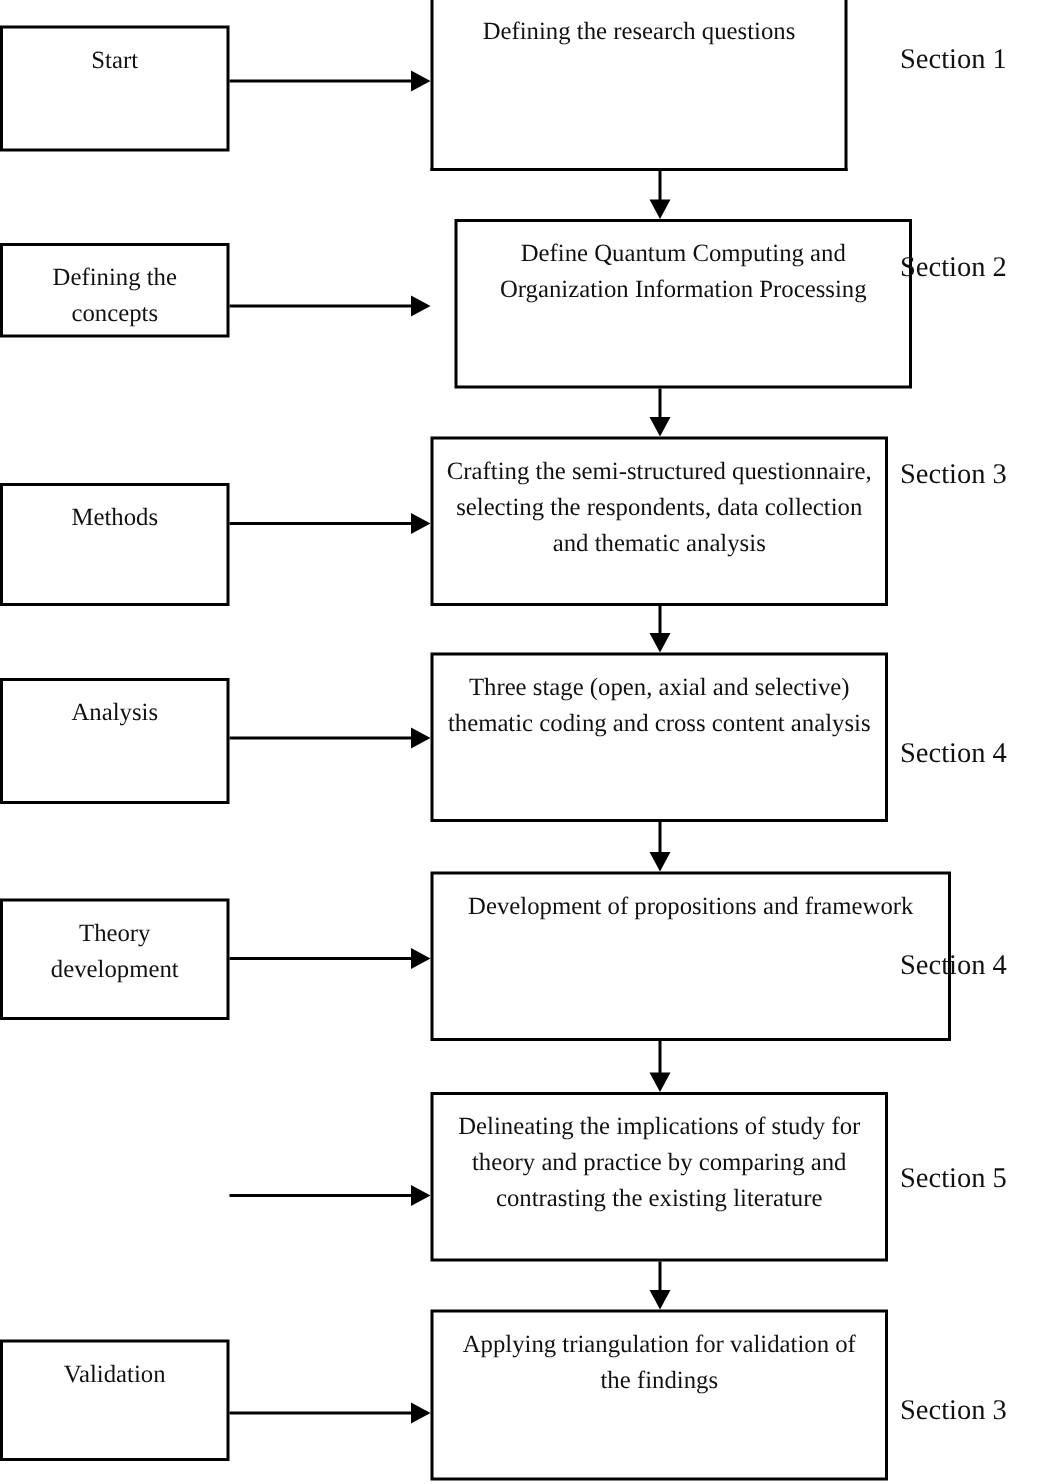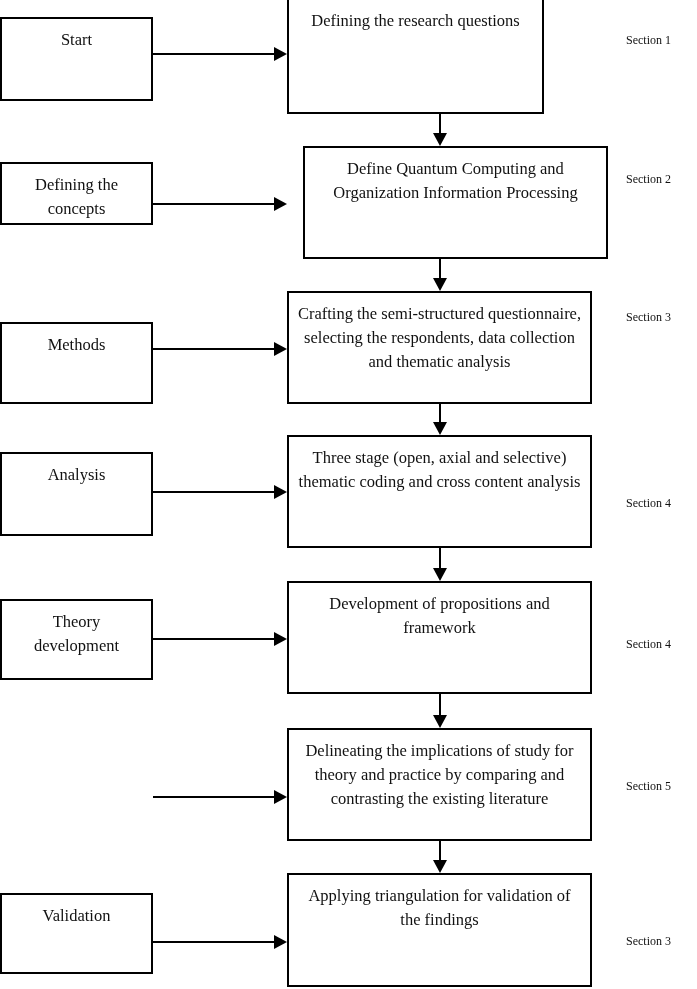--- a/index.html
+++ b/index.html
@@ -35,22 +35,22 @@
   .node-left {
     left: 0px;
     width: 153px;
   }
   .node-main {
     left: 287px;
     width: 305px;
   }
   .section-label {
     position: absolute;
-    left: 626px;
-    font-size: 12px;
+    left: 600px;
+    font-size: 19px;
     line-height: 18px;
     white-space: nowrap;
     color: #111111;
   }
   
   .conn-h {
     position: absolute;
     height: 0;
     border-top: 2px solid #000000;
   }
@@ -79,25 +79,25 @@
 </head>
 <body>
 
 <div id="flowchart">
     <div class="node node-left" style="top: 17px; left: 0px; width: 153px; height: 84px;">Start</div>
     <div class="node node-left" style="top: 162px; left: 0px; width: 153px; height: 63px;">Defining the concepts</div>
     <div class="node node-left" style="top: 309px; left: 0px; width: 153px; height: 82px; margin-top: 13px;">Methods</div>
     <div class="node node-left" style="top: 452px; left: 0px; width: 153px; height: 84px;">Analysis</div>
     <div class="node node-left" style="top: 599px; left: 0px; width: 153px; height: 81px;">Theory development</div>
     <div class="node node-left" style="top: 893px; left: 0px; width: 153px; height: 81px;">Validation</div>
-    <div class="node node-main" style="top: 0px; left: 287px; width: 257px; height: 114px; border-top-width: 0px;">Defining the research questions</div>
+    <div class="node node-main" style="top: 0px; left: 287px; width: 278px; height: 114px; border-top-width: 0px;">Defining the research questions</div>
     <div class="node node-main" style="top: 146px; left: 287px; width: 305px; height: 113px; margin-left: 16px;">Define Quantum Computing and Organization Information Processing</div>
     <div class="node node-main" style="top: 291px; left: 287px; width: 305px; height: 113px;">Crafting the semi-structured questionnaire, selecting the respondents, data collection and thematic analysis</div>
     <div class="node node-main" style="top: 435px; left: 287px; width: 305px; height: 113px;">Three stage (open, axial and selective) thematic coding and cross content analysis</div>
-    <div class="node node-main" style="top: 581px; left: 287px; width: 305px; height: 113px;">Development of propositions and framework</div>
+    <div class="node node-main" style="top: 581px; left: 287px; width: 347px; height: 113px;">Development of propositions and framework</div>
     <div class="node node-main" style="top: 728px; left: 287px; width: 305px; height: 113px;">Delineating the implications of study for theory and practice by comparing and contrasting the existing literature</div>
     <div class="node node-main" style="top: 873px; left: 287px; width: 305px; height: 114px;">Applying triangulation for validation of the findings</div>
     <div class="section-label" style="top: 31px;">Section 1</div>
     <div class="section-label" style="top: 170px;">Section 2</div>
     <div class="section-label" style="top: 308px;">Section 3</div>
     <div class="section-label" style="top: 494px;">Section 4</div>
     <div class="section-label" style="top: 635px;">Section 4</div>
     <div class="section-label" style="top: 777px;">Section 5</div>
     <div class="section-label" style="top: 932px;">Section 3</div>
     <div class="conn-h" style="left: 153px; top: 53px; width: 123px;"></div>

